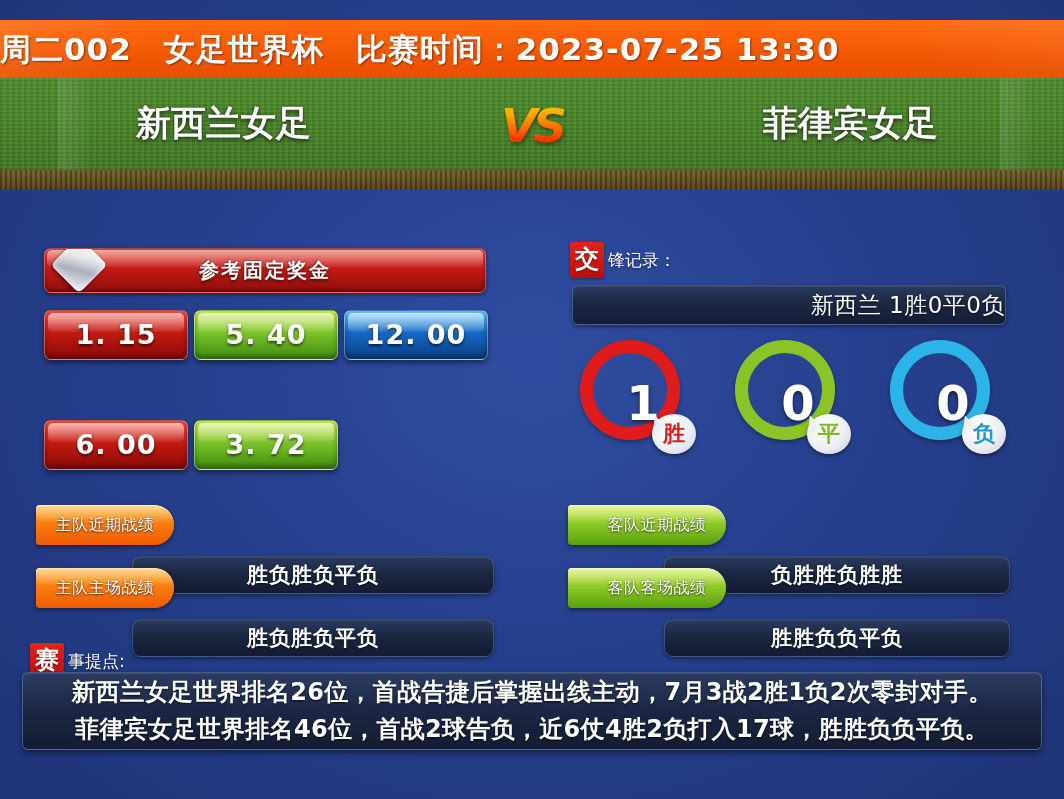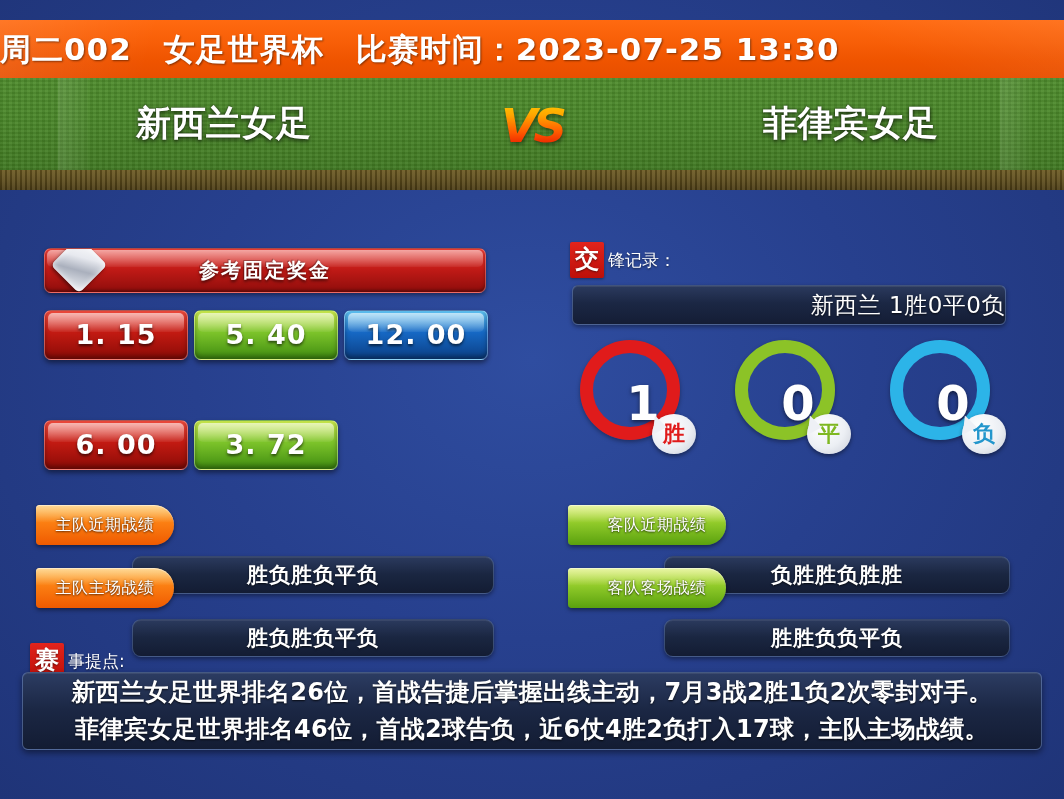--- a/index.html
+++ b/index.html
@@ -330,16 +330,16 @@
       <div class="tl">客队客场战绩</div>
     </div>
   </div>
 
   <div class="sect-head" style="left:30px;top:643px;">
     <span class="chip">赛</span><span class="rest">事提点:</span>
   </div>
 
   <div class="analysis-box">
     <div class="analysis-line" style="padding-top:1px;">新西兰女足世界排名26位，首战告捷后掌握出线主动，7月3战2胜1负2次零封对手。</div>
-    <div class="analysis-line">菲律宾女足世界排名46位，首战2球告负，近6仗4胜2负打入17球，主队主场战绩。</div>
+    <div class="analysis-line">菲律宾女足世界排名46位，首战2球告负，近6仗4胜2负打入17球，胜胜负负平负。</div>
   </div>
 
 </div>
 
 </body></html>

